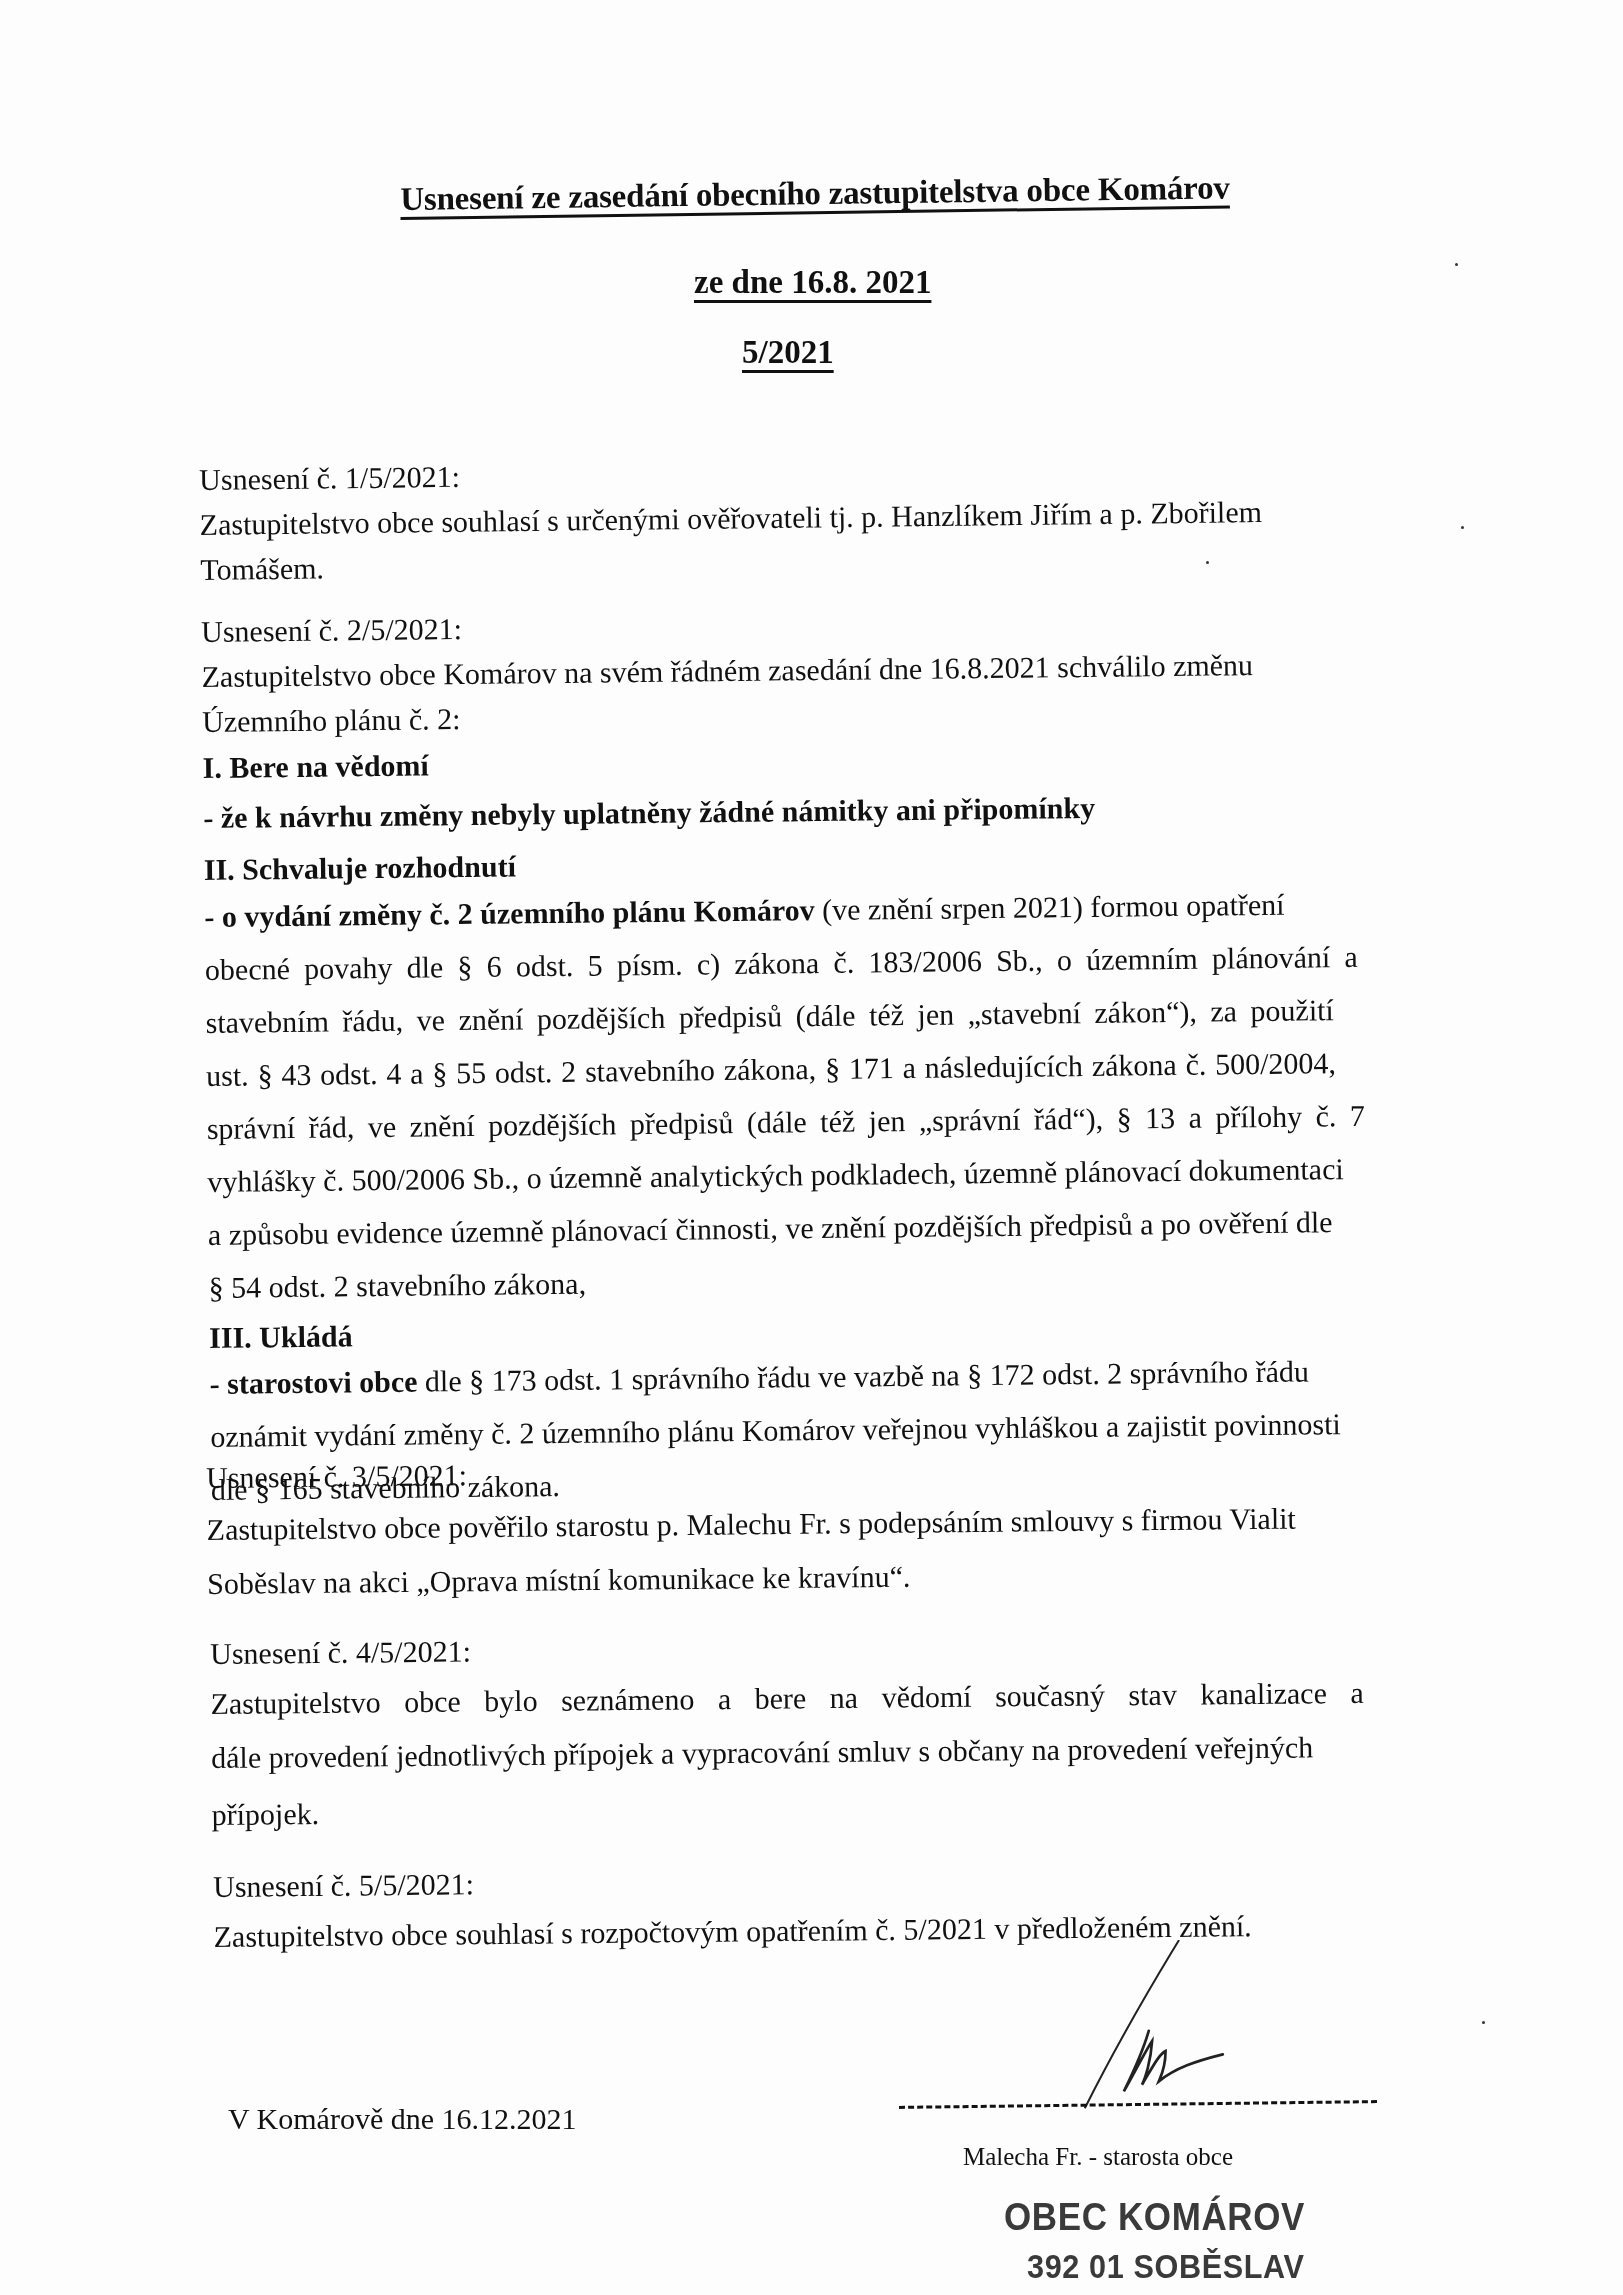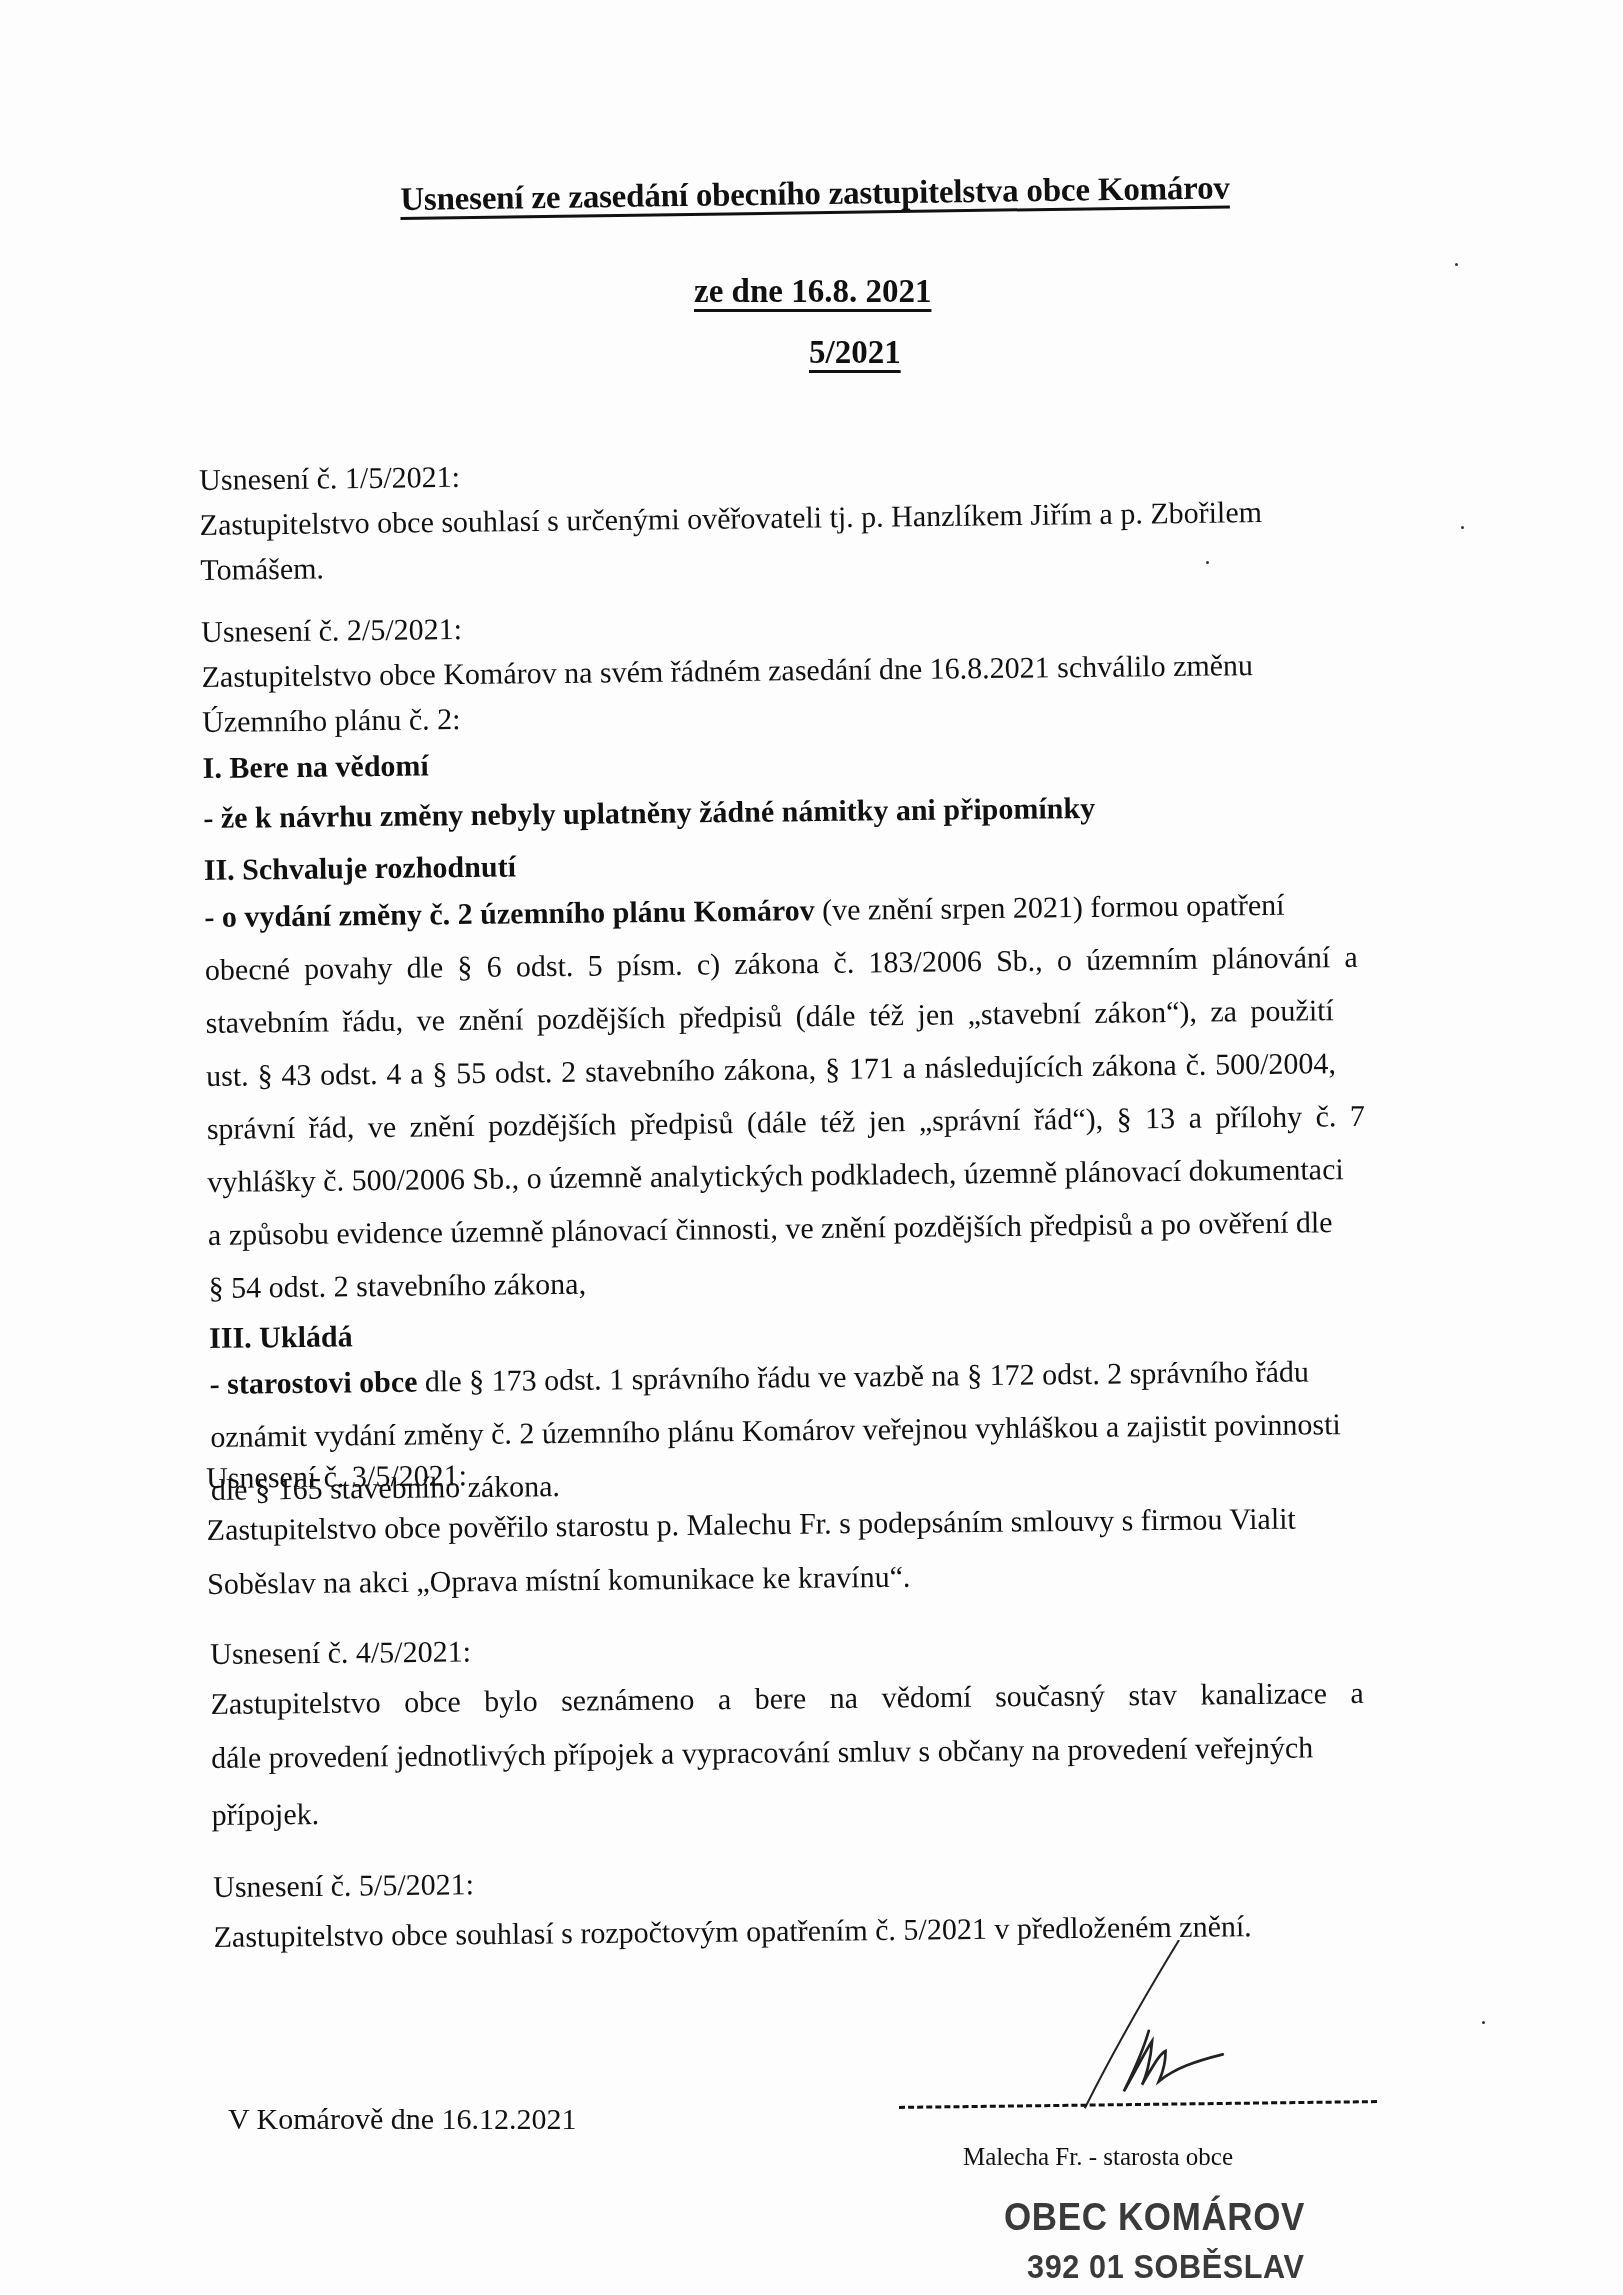--- a/index.html
+++ b/index.html
@@ -3,22 +3,22 @@
   <meta charset="utf-8">
   <style>
     html, body { margin: 0; padding: 0; background: #ffffff; }
     body { width: 1623px; height: 2295px; position: relative; overflow: hidden;
            font-family: "Liberation Serif", "DejaVu Serif", serif; color: #111; }
     .page { position: absolute; inset: 0; background: #fdfdfd; }
     .abs { position: absolute; white-space: nowrap; }
 
     .title { font-weight: bold; font-size: 33px; text-decoration: underline; text-decoration-thickness: 3.4px; text-underline-offset: 6.7px; }
     .t1 { left: 400px; top: 181px; transform: rotate(-0.8deg); transform-origin: left top; letter-spacing: -0.2px; }
-    .t2 { left: 694px; top: 273px; }
-    .t3 { left: 809px; top: 334px; }
+    .t2 { left: 694px; top: 264px; }
+    .t3 { left: 742px; top: 334px; }
 
     .para { position: absolute; font-size: 30px; line-height: 1; white-space: nowrap; transform-origin: left top; }
     .line { display: block; }
     .b { font-weight: bold; }
 
     .sig-left { left: 228px; top: 2102px; font-size: 30px; }
     .dash { left: 899px; top: 2103px; width: 478px; height: 0; border-top: 3.4px dashed #111; transform: rotate(-0.7deg); }
     .sig-name { left: 963px; top: 2143px; font-size: 25px; }
     .stamp { position: absolute; font-family: "Liberation Sans", "DejaVu Sans", sans-serif; font-weight: bold; color: #3a3a3a; letter-spacing: 0.7px; }
     .stamp1 { left: 1004px; top: 2196px; font-size: 38px; transform: scaleX(0.92); transform-origin: left top; }

